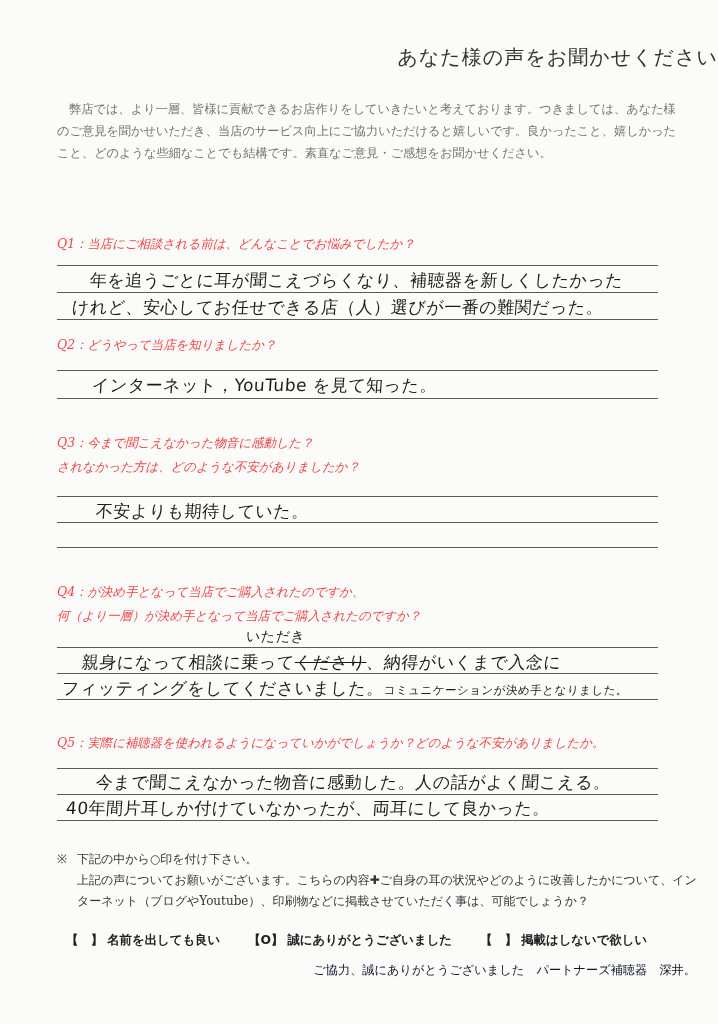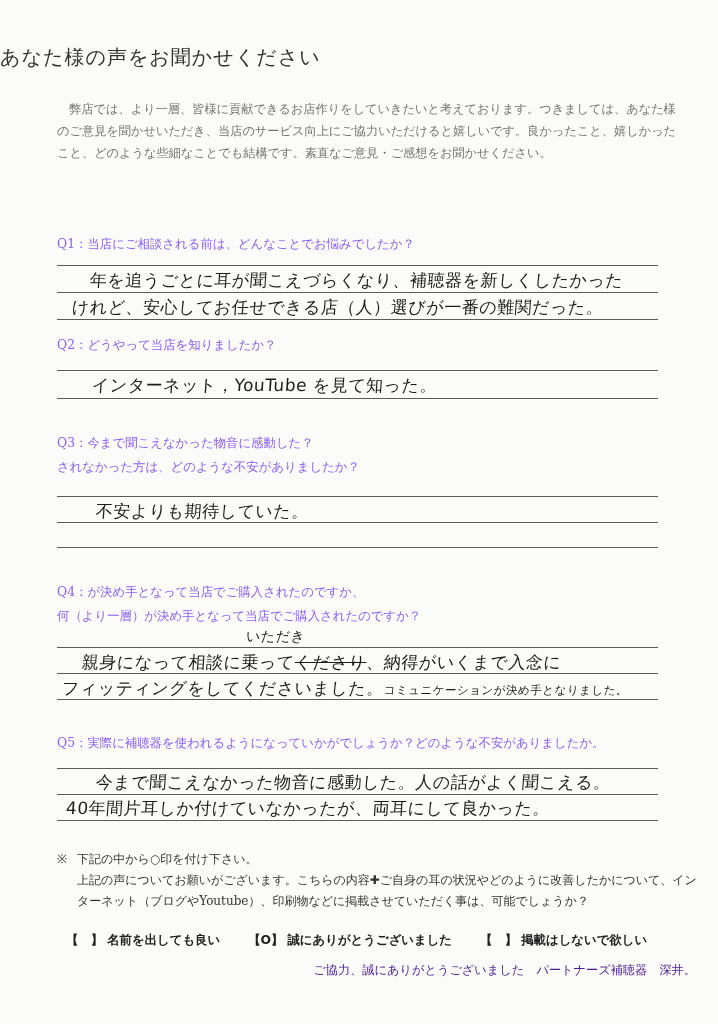--- a/index.html
+++ b/index.html
@@ -2,44 +2,44 @@
 <html><head>
 <meta charset="utf-8">
 <style>
   html, body { margin: 0; padding: 0; }
   body {
     width: 718px; height: 1024px; background: #fbfbfa; position: relative;
     overflow: hidden; color: #2a2a2a;
     font-family: "DejaVu Serif", "Liberation Serif", serif;
   }
   .title {
-    position: absolute; top: 44px; left: 0; width: 718px; text-align: left;
+    position: absolute; top: 44px; left: 0; width: 718px; text-align: right;
     font-size: 20px; letter-spacing: 1px; color: #333;
   }
   .intro {
     position: absolute; top: 98px; left: 57px; width: 620px;
     font-size: 12.2px; line-height: 22px; color: #737373;
   }
   .intro p { margin: 0; text-indent: 1em; }
-  .q { position: absolute; left: 57px; font-size: 12.4px; color: #8b5cf6; line-height: 24px; }
+  .q { position: absolute; left: 57px; font-size: 12.4px; color: #ef4444; line-height: 24px; font-style: italic; }
   .rule { position: absolute; left: 57px; width: 601px; height: 1.3px; background: #5a5a5a; }
   .hw {
     position: absolute; font-family: "DejaVu Sans", "Liberation Sans", sans-serif;
     font-size: 17px; color: #1c1c1c; white-space: nowrap; letter-spacing: 0.5px;
     transform: skewX(-4deg);
   }
   .strike { text-decoration: line-through; }
   .note { position: absolute; left: 57px; width: 640px; font-size: 12px; color: #333; line-height: 21px; }
   .note .mark { position: absolute; left: 0; }
   .note .body { margin-left: 20px; }
   .opts { position: absolute; top: 932px; left: 66px; font-size: 12.4px; font-weight: bold; color: #222;
           font-family: "DejaVu Sans", "Liberation Sans", sans-serif; display: flex; gap: 28px; }
   .opt { display: flex; align-items: center; white-space: nowrap; }
   .bracket-box { margin-right: 4px; }
-  .thanks { position: absolute; top: 962px; right: 22px; font-size: 12.2px; color: #4c1d95; white-space: nowrap; }
+  .thanks { position: absolute; top: 962px; right: 22px; font-size: 12.2px; color: #0f172a; white-space: nowrap; }
 </style>
 </head>
 <body>
 
 <div class="title">あなた様の声をお聞かせください</div>
 
 <div class="intro">
   <p>弊店では、より一層、皆様に貢献できるお店作りをしていきたいと考えております。つきましては、あなた様のご意見を聞かせいただき、当店のサービス向上にご協力いただけると嬉しいです。良かったこと、嬉しかったこと、どのような些細なことでも結構です。素直なご意見・ご感想をお聞かせください。</p>
 </div>
 

